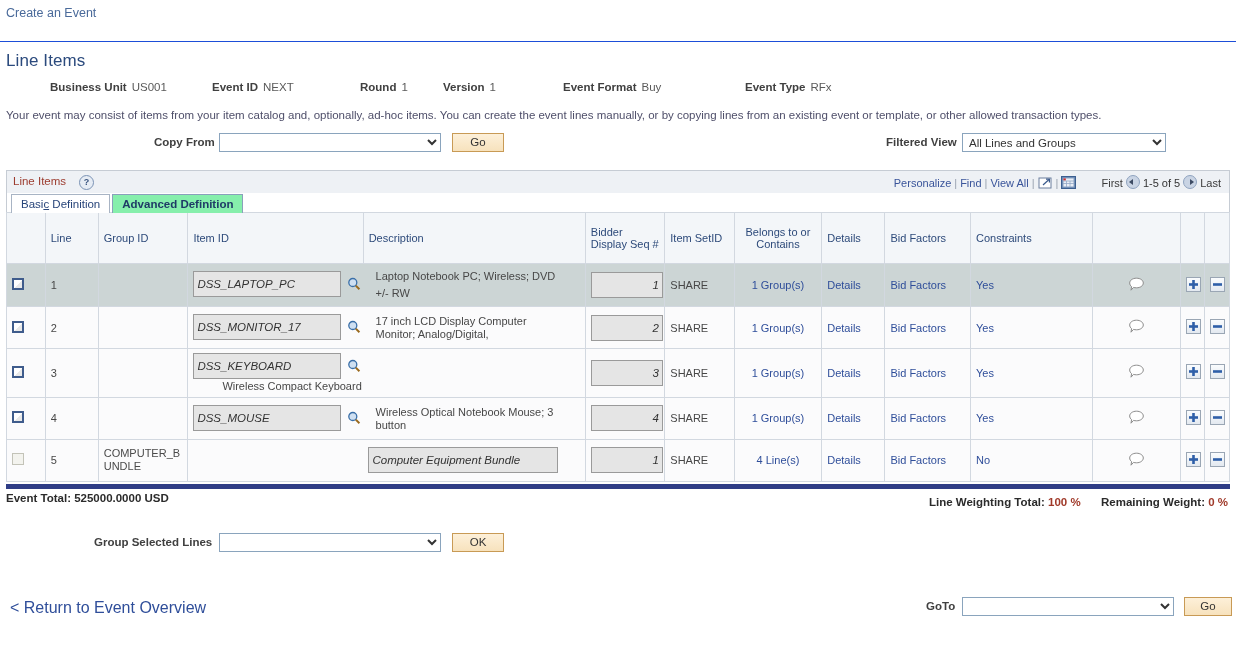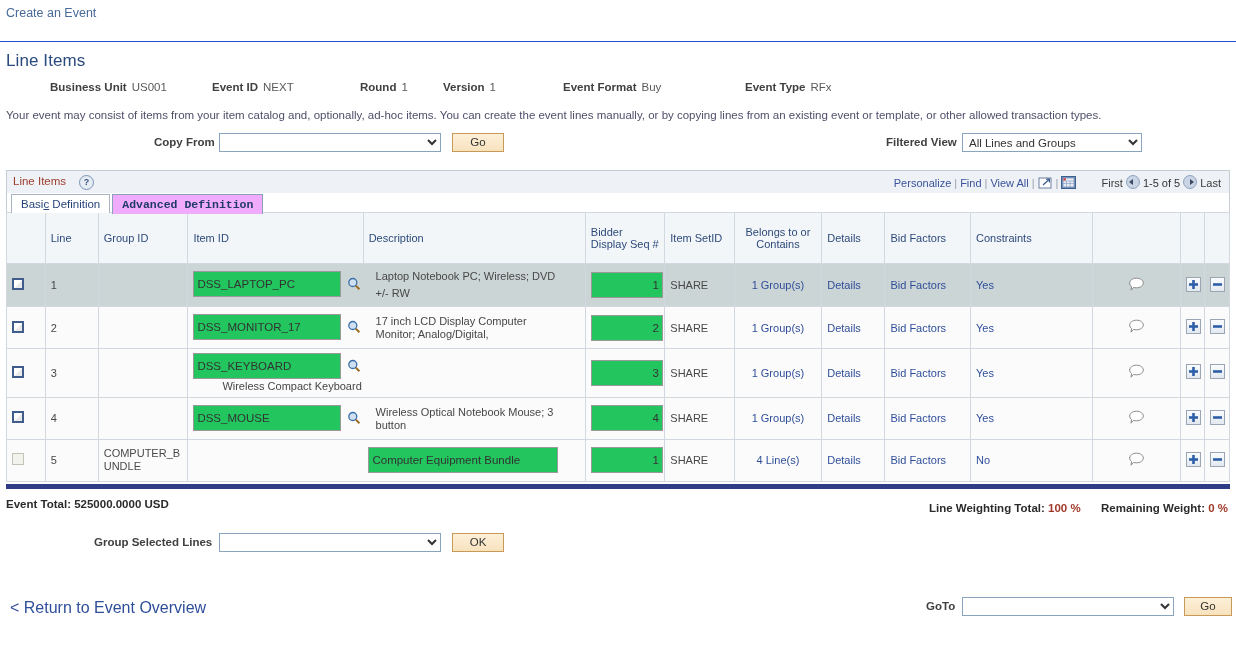--- a/index.html
+++ b/index.html
@@ -194,25 +194,24 @@
     border: 1px solid #a8b4c4;
     border-bottom: none;
     margin-right: 2px;
     position: relative;
     top: 1px;
     cursor: pointer;
     background: #ffffff;
     color: #28457a;
   }
   .tab.active {
-    background: #f0abfc;
+    background: #86efac;
     color: #1f3a66;
     font-weight: bold;
     border-color: #8aa0bb;
-    font-family: Liberation Mono, monospace;
   }
   .tab u { text-decoration: underline; }
 
   
   table.grid {
     border-collapse: collapse;
     width: 1224px;
     table-layout: fixed;
     background: #ffffff;
   }
@@ -253,24 +252,25 @@
     border: 1px solid #c3c3b8;
     background: #f3f3ee;
     cursor: default;
   }
 
   input.txt {
     font-family: "Liberation Sans", sans-serif;
     font-size: 11.5px;
     color: #333;
     border: 1px solid #9a9a9a;
-    background: #22c55e;
+    background: #e5e5e5;
     height: 17px;
     padding: 12px 3px;
     box-sizing: border-box;
+    font-style: italic;
   }
   input.num {
     text-align: right;
     width: 72px;
   }
   .lookup-icon {
     display: inline-block;
     width: 14px; height: 14px;
     vertical-align: -3px;
     margin-left: 3px;
@@ -301,21 +301,21 @@
   .blue-bar {
     height: 5px;
     background: #2f3d86;
     margin-top: 2px;
   }
 
   
   .totals {
     position: relative;
     height: 16px;
-    margin-top: 9px;
+    margin-top: 3px;
     font-size: 11.5px;
   }
   .totals .left {
     position: absolute; left: 0; top: 0;
     color: #2b2b2b; font-weight: bold;
   }
   .totals .right {
     position: absolute; right: 2px; top: 4px;
     white-space: nowrap;
     color: #2b2b2b; font-weight: bold;
@@ -365,21 +365,21 @@
   <div class="instructions">Your event may consist of items from your item catalog and, optionally, ad-hoc items.  You can create the event lines manually, or by copying lines from an existing event or template, or other allowed transaction types.</div>
 
   <div class="toolrow">
     <span class="lbl-bold" style="position:absolute; left:154px; top:6px;">Copy From</span>
     <select class="ps-select" style="position:absolute; left:219px; top:3px; width:222px;">
       <option></option>
     </select>
     <button class="ps-btn" style="position:absolute; left:452px; top:3px; width:52px;">Go</button>
 
     <span class="lbl-bold" style="position:absolute; left:886px; top:6px;">Filtered View</span>
-    <select class="ps-select" style="position:absolute; left:962px; top:3px; width:180px;">
+    <select class="ps-select" style="position:absolute; left:962px; top:3px; width:204px;">
       <option>All Lines and Groups</option>
     </select>
   </div>
 
   <div class="grid-wrap">
 
     <div class="grid-hdr">
       <span class="grid-hdr-title">Line Items</span>
       <span class="help-icon">?</span>
 

